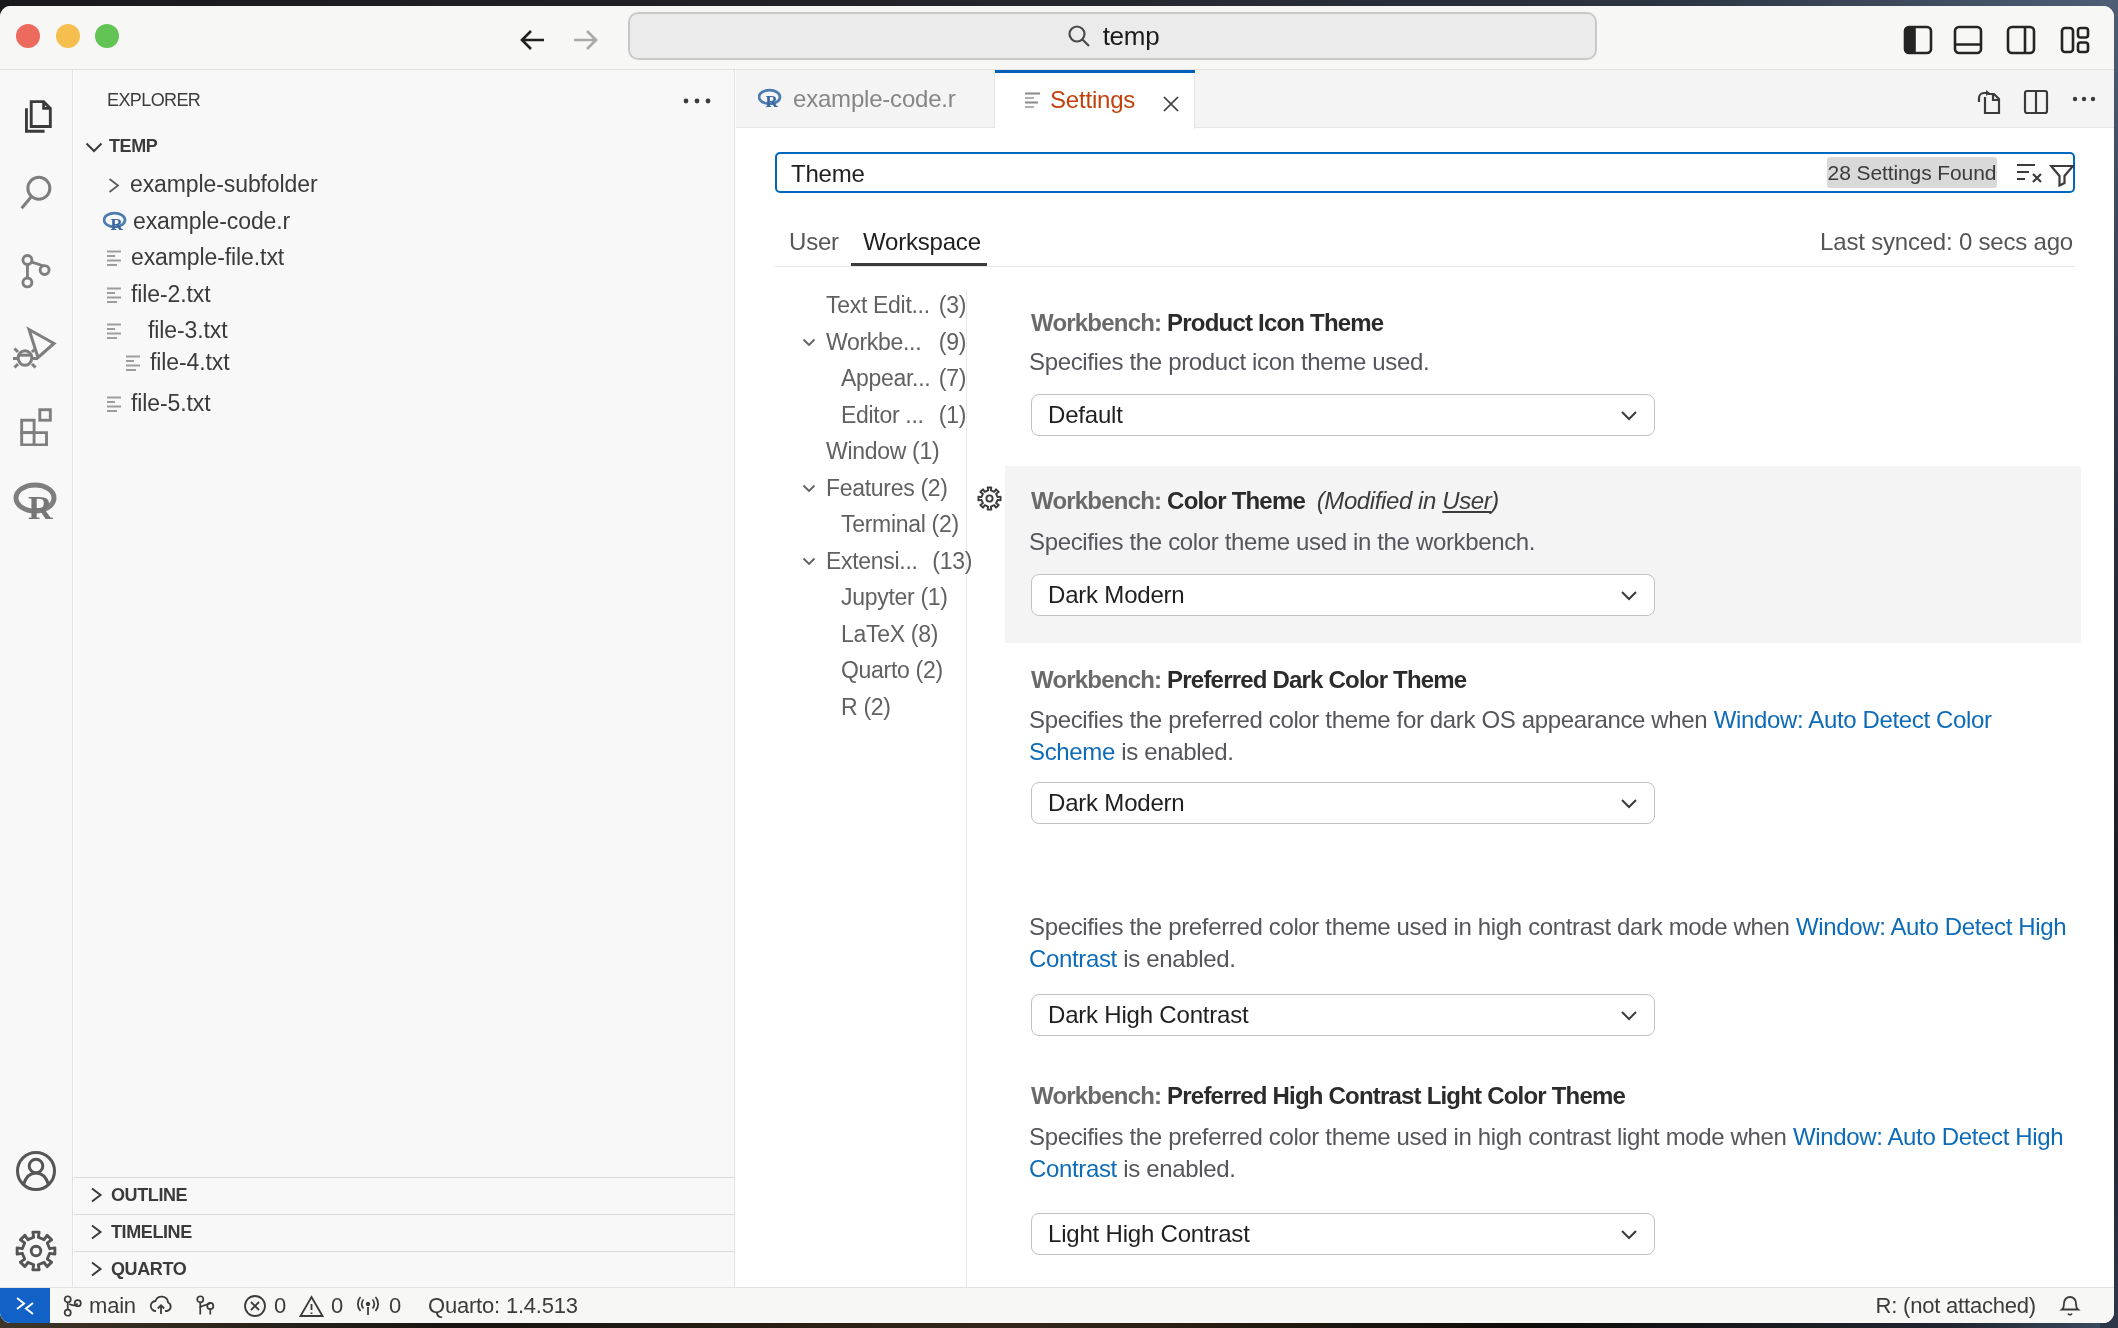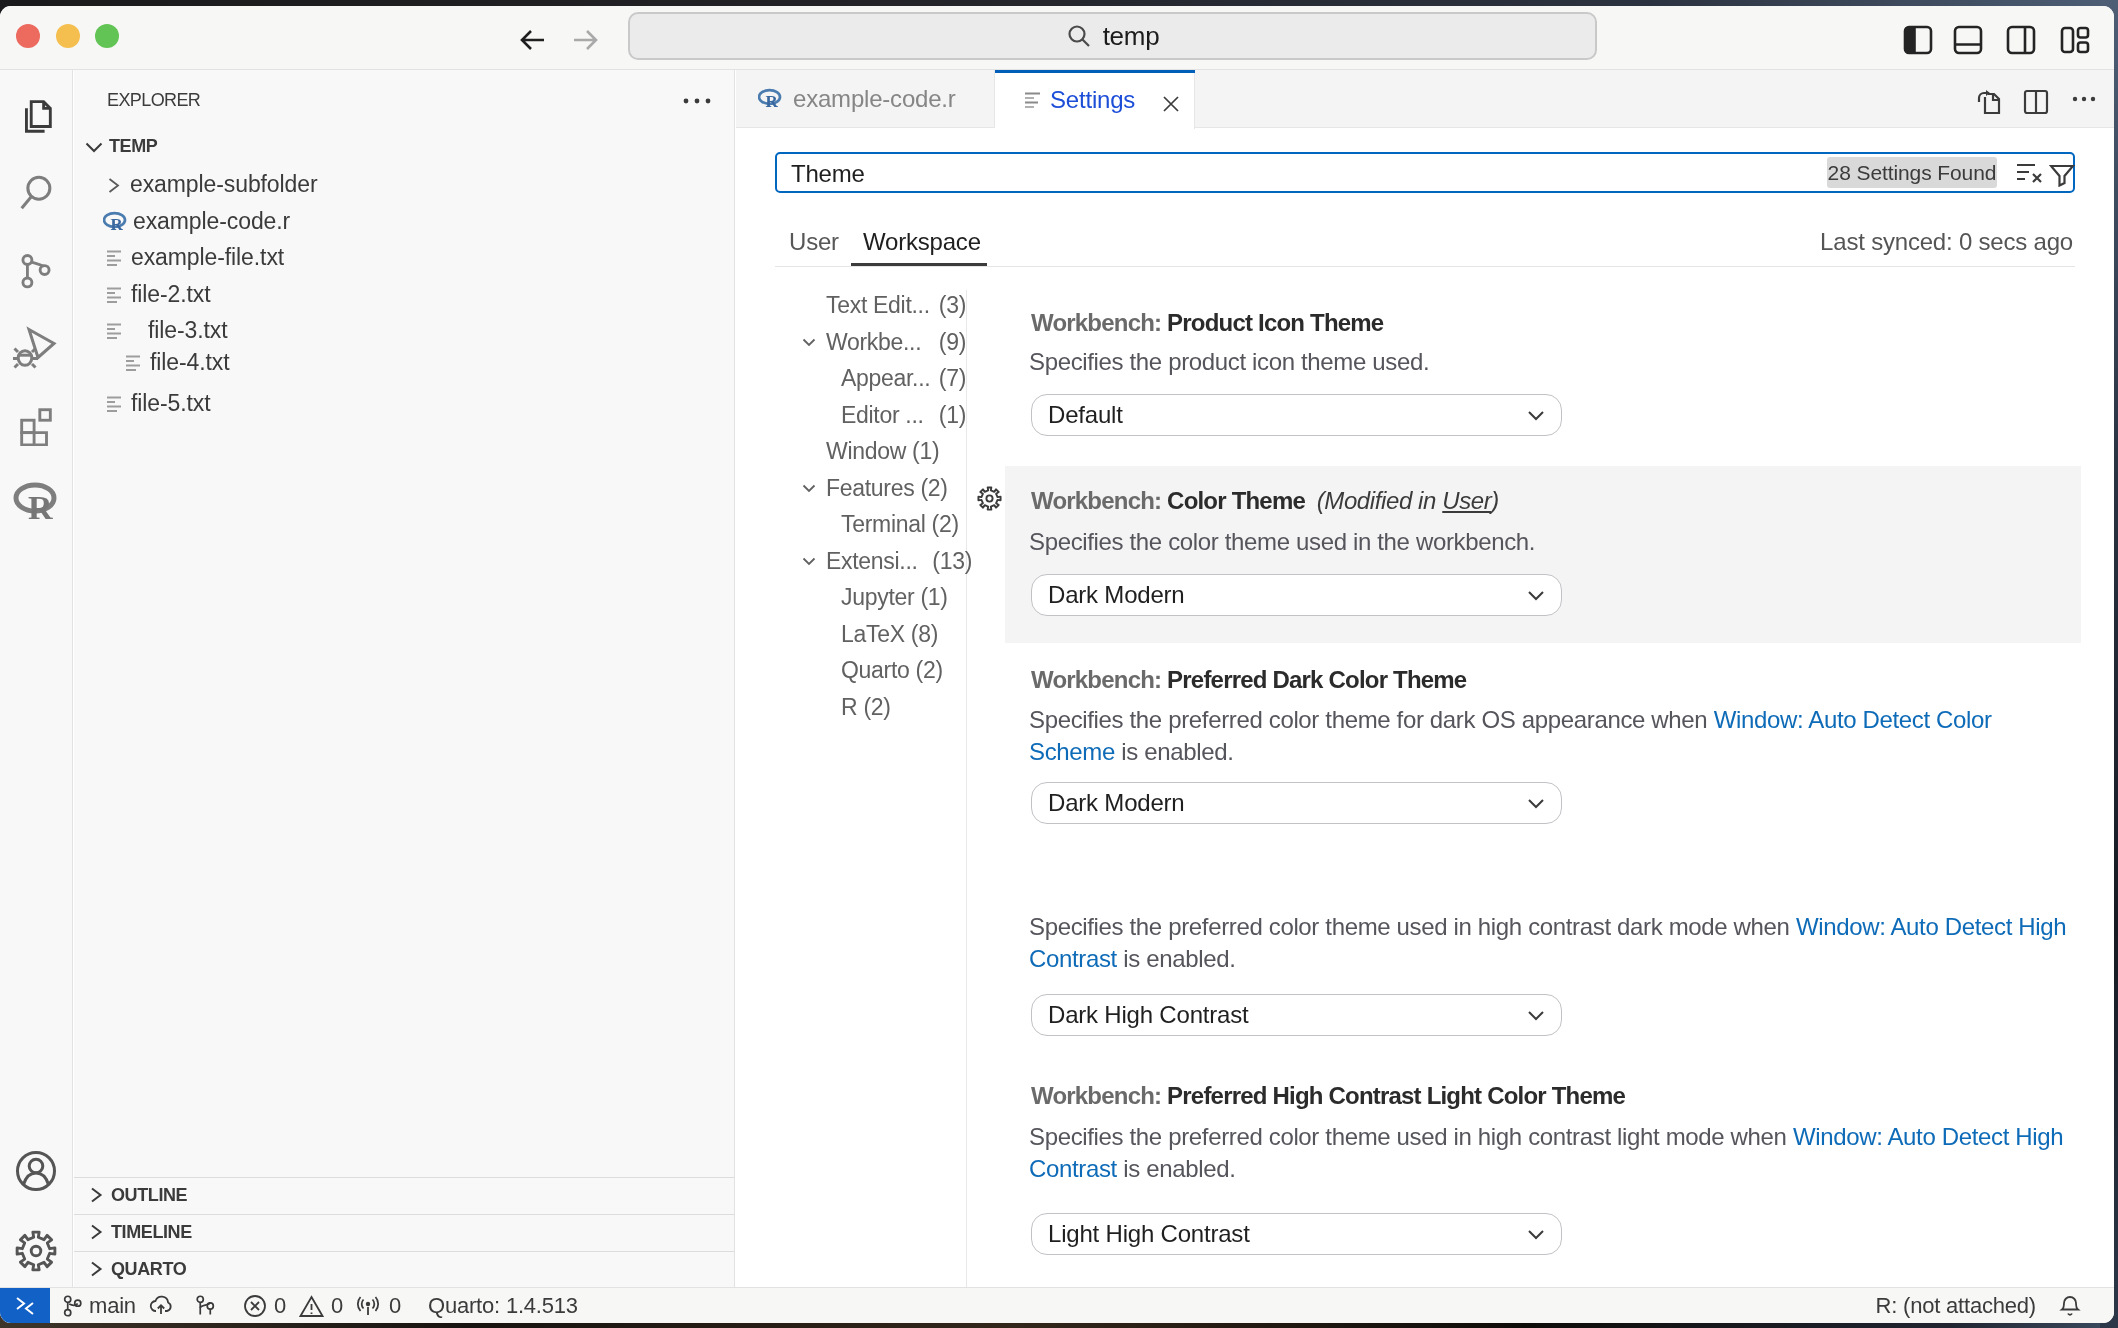--- a/index.html
+++ b/index.html
@@ -34,21 +34,21 @@
 
 .setsearch{position:absolute;left:39px;top:82px;width:1300px;height:41px;background:#fff;border:2px solid #0067c0;border-radius:5px;}
 .badge{position:absolute;background:#d9d9d9;border-radius:3px;color:#3b3b3b;font-size:21px;letter-spacing:-0.1px;display:flex;align-items:center;justify-content:center;}
 .swtab{position:absolute;font-size:24px;letter-spacing:-0.2px;color:#1f1f1f;}
 .toc{position:absolute;font-size:23px;letter-spacing:-0.3px;color:#616161;}
 .tocsep{position:absolute;left:230px;top:220px;width:1px;height:997px;background:#e8e8e8;}
 .stitle{position:absolute;font-size:24px;font-weight:bold;letter-spacing:-0.8px;color:#2b2b2b;white-space:nowrap;}
 .stitle .cat{color:#6a6a6a;}
 .sdesc{position:absolute;font-size:24px;letter-spacing:-0.35px;color:#55555c;line-height:32px;white-space:nowrap;}
 .sdesc a{color:#0e6bb8;text-decoration:none;}
-.dropdown{position:absolute;width:531px;height:42px;background:#fff;border:1px solid #c2c2c6;border-radius:16px;display:flex;align-items:center;font-size:24px;letter-spacing:-0.2px;color:#1f1f1f;padding-left:16px;}
+.dropdown{position:absolute;width:624px;height:42px;background:#fff;border:1px solid #c2c2c6;border-radius:8px;display:flex;align-items:center;font-size:24px;letter-spacing:-0.2px;color:#1f1f1f;padding-left:16px;}
 .ddchev{position:absolute;right:14px;top:10px;}
 .hl{position:absolute;left:269px;top:396px;width:1076px;height:177px;background:#f4f4f4;}
 
 .status{position:absolute;left:0;top:1281px;width:100%;height:36px;background:#f7f7f6;border-top:1px solid #e2e2e2;font-size:22px;letter-spacing:-0.2px;color:#3b3b3b;}
 .remote{position:absolute;left:0;top:0;width:50px;height:36px;background:#1161c6;display:flex;align-items:center;justify-content:center;}
 .sitem{position:absolute;top:0;height:36px;display:flex;align-items:center;}
 </style>
 </head>
 <body>
 <div class="wp-top"></div>
@@ -244,21 +244,21 @@
             <ellipse cx="11.5" cy="9" rx="10.5" ry="6.8" fill="none" stroke="#4b7cb0" stroke-width="2.7"></ellipse>
             <text x="7.5" y="19" font-family="Liberation Serif,serif" font-size="17" font-weight="bold" fill="#39679f">R</text>
           </svg>
         <span style="margin-left:9px;font-size:24px;letter-spacing:-0.2px;color:#868686;">example-code.r</span>
       </div>
       <div class="tab2">
         <svg style="margin-left:29px;" width="17" height="17" viewBox="0 0 17 17" stroke="#8a8a8a" stroke-width="2">
             <path d="M1 2.5h15M1 7h9M1 11.5h13M1 16h9" stroke="#8a8a8a"></path>
             <path d="M1 7h9M1 16h9" stroke="#b0b0b0"></path>
           </svg>
-        <span style="margin-left:9px;font-size:24px;letter-spacing:-0.2px;color:#1d4ed8;">Settings</span>
+        <span style="margin-left:9px;font-size:24px;letter-spacing:-0.2px;color:#c2410c;">Settings</span>
       </div>
       <div class="tabblue"></div>
       <svg class="abs" style="left:426px;top:25px;" width="18" height="18" viewBox="0 0 18 18" fill="none" stroke="#3b3b3b" stroke-width="1.7">
           <path d="M2 2l14 14M16 2L2 16"></path>
         </svg>
 
       <svg class="abs" style="left:1240px;top:18px;" width="30" height="28" viewBox="0 0 30 28" fill="none" stroke="#3b3b3b" stroke-width="2.2">
           <path d="M9 9v16h14V11l-5-5h-6"></path>
           <path d="M17 6v6h6"></path>
           <path d="M3 14v-4a5 5 0 015-5h5"></path>

